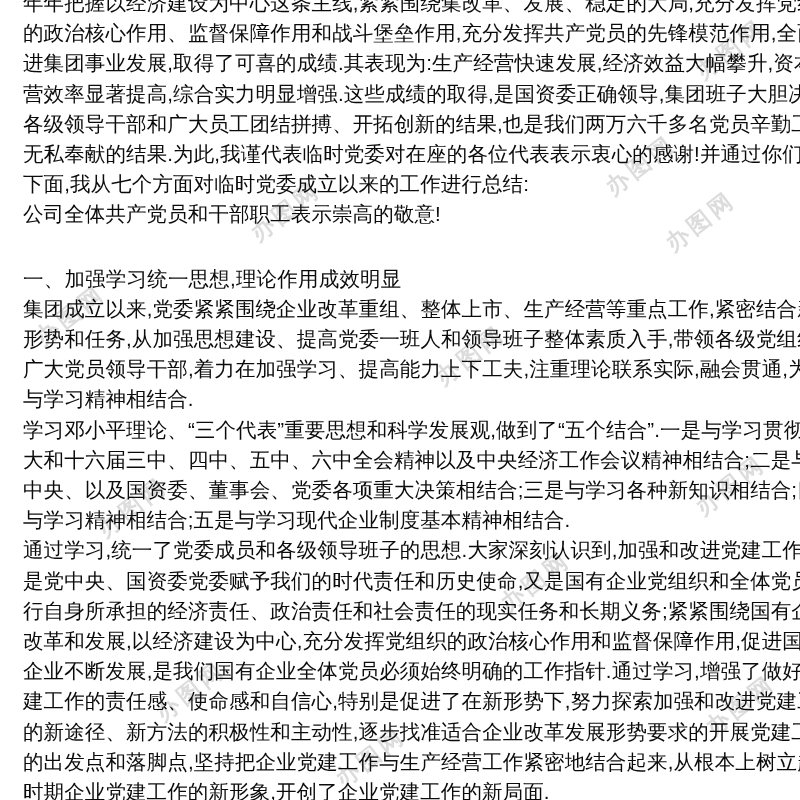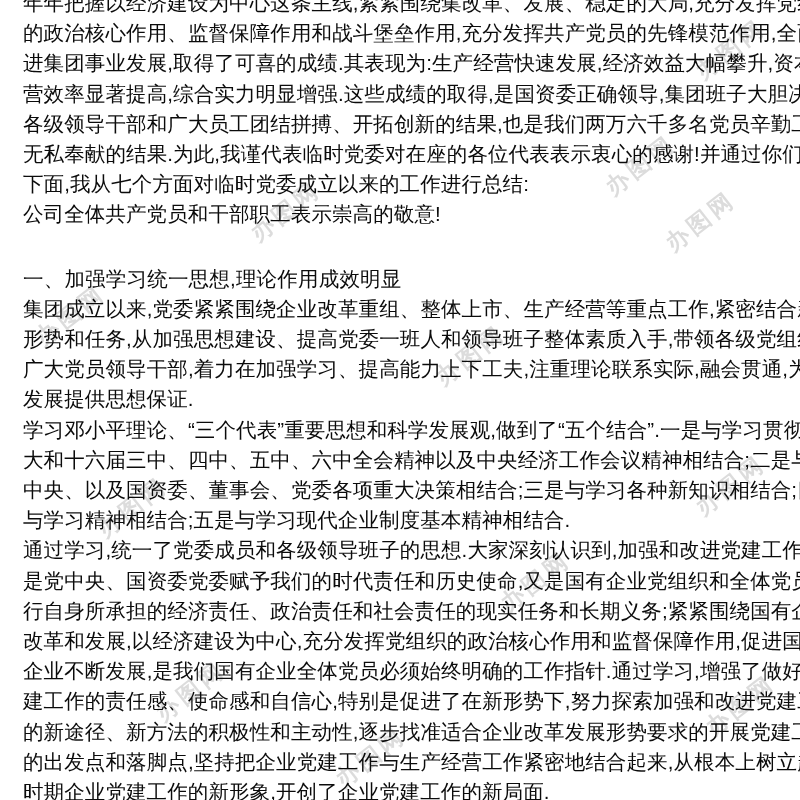--- a/index.html
+++ b/index.html
@@ -488,21 +488,21 @@
         <span>实</span>
         <span>际</span>
         <span>,</span>
         <span>融</span>
         <span>会</span>
         <span>贯</span>
         <span>通</span>
         <span>,</span>
         <span>为</span>
       </div>
-      <div class="line">发展提供思想保证.</div>
+      <div class="line">与学习精神相结合.</div>
       <div class="line just">
         <span>学</span>
         <span>习</span>
         <span>邓</span>
         <span>小</span>
         <span>平</span>
         <span>理</span>
         <span>论</span>
         <span>、</span>
         <span>“</span>

